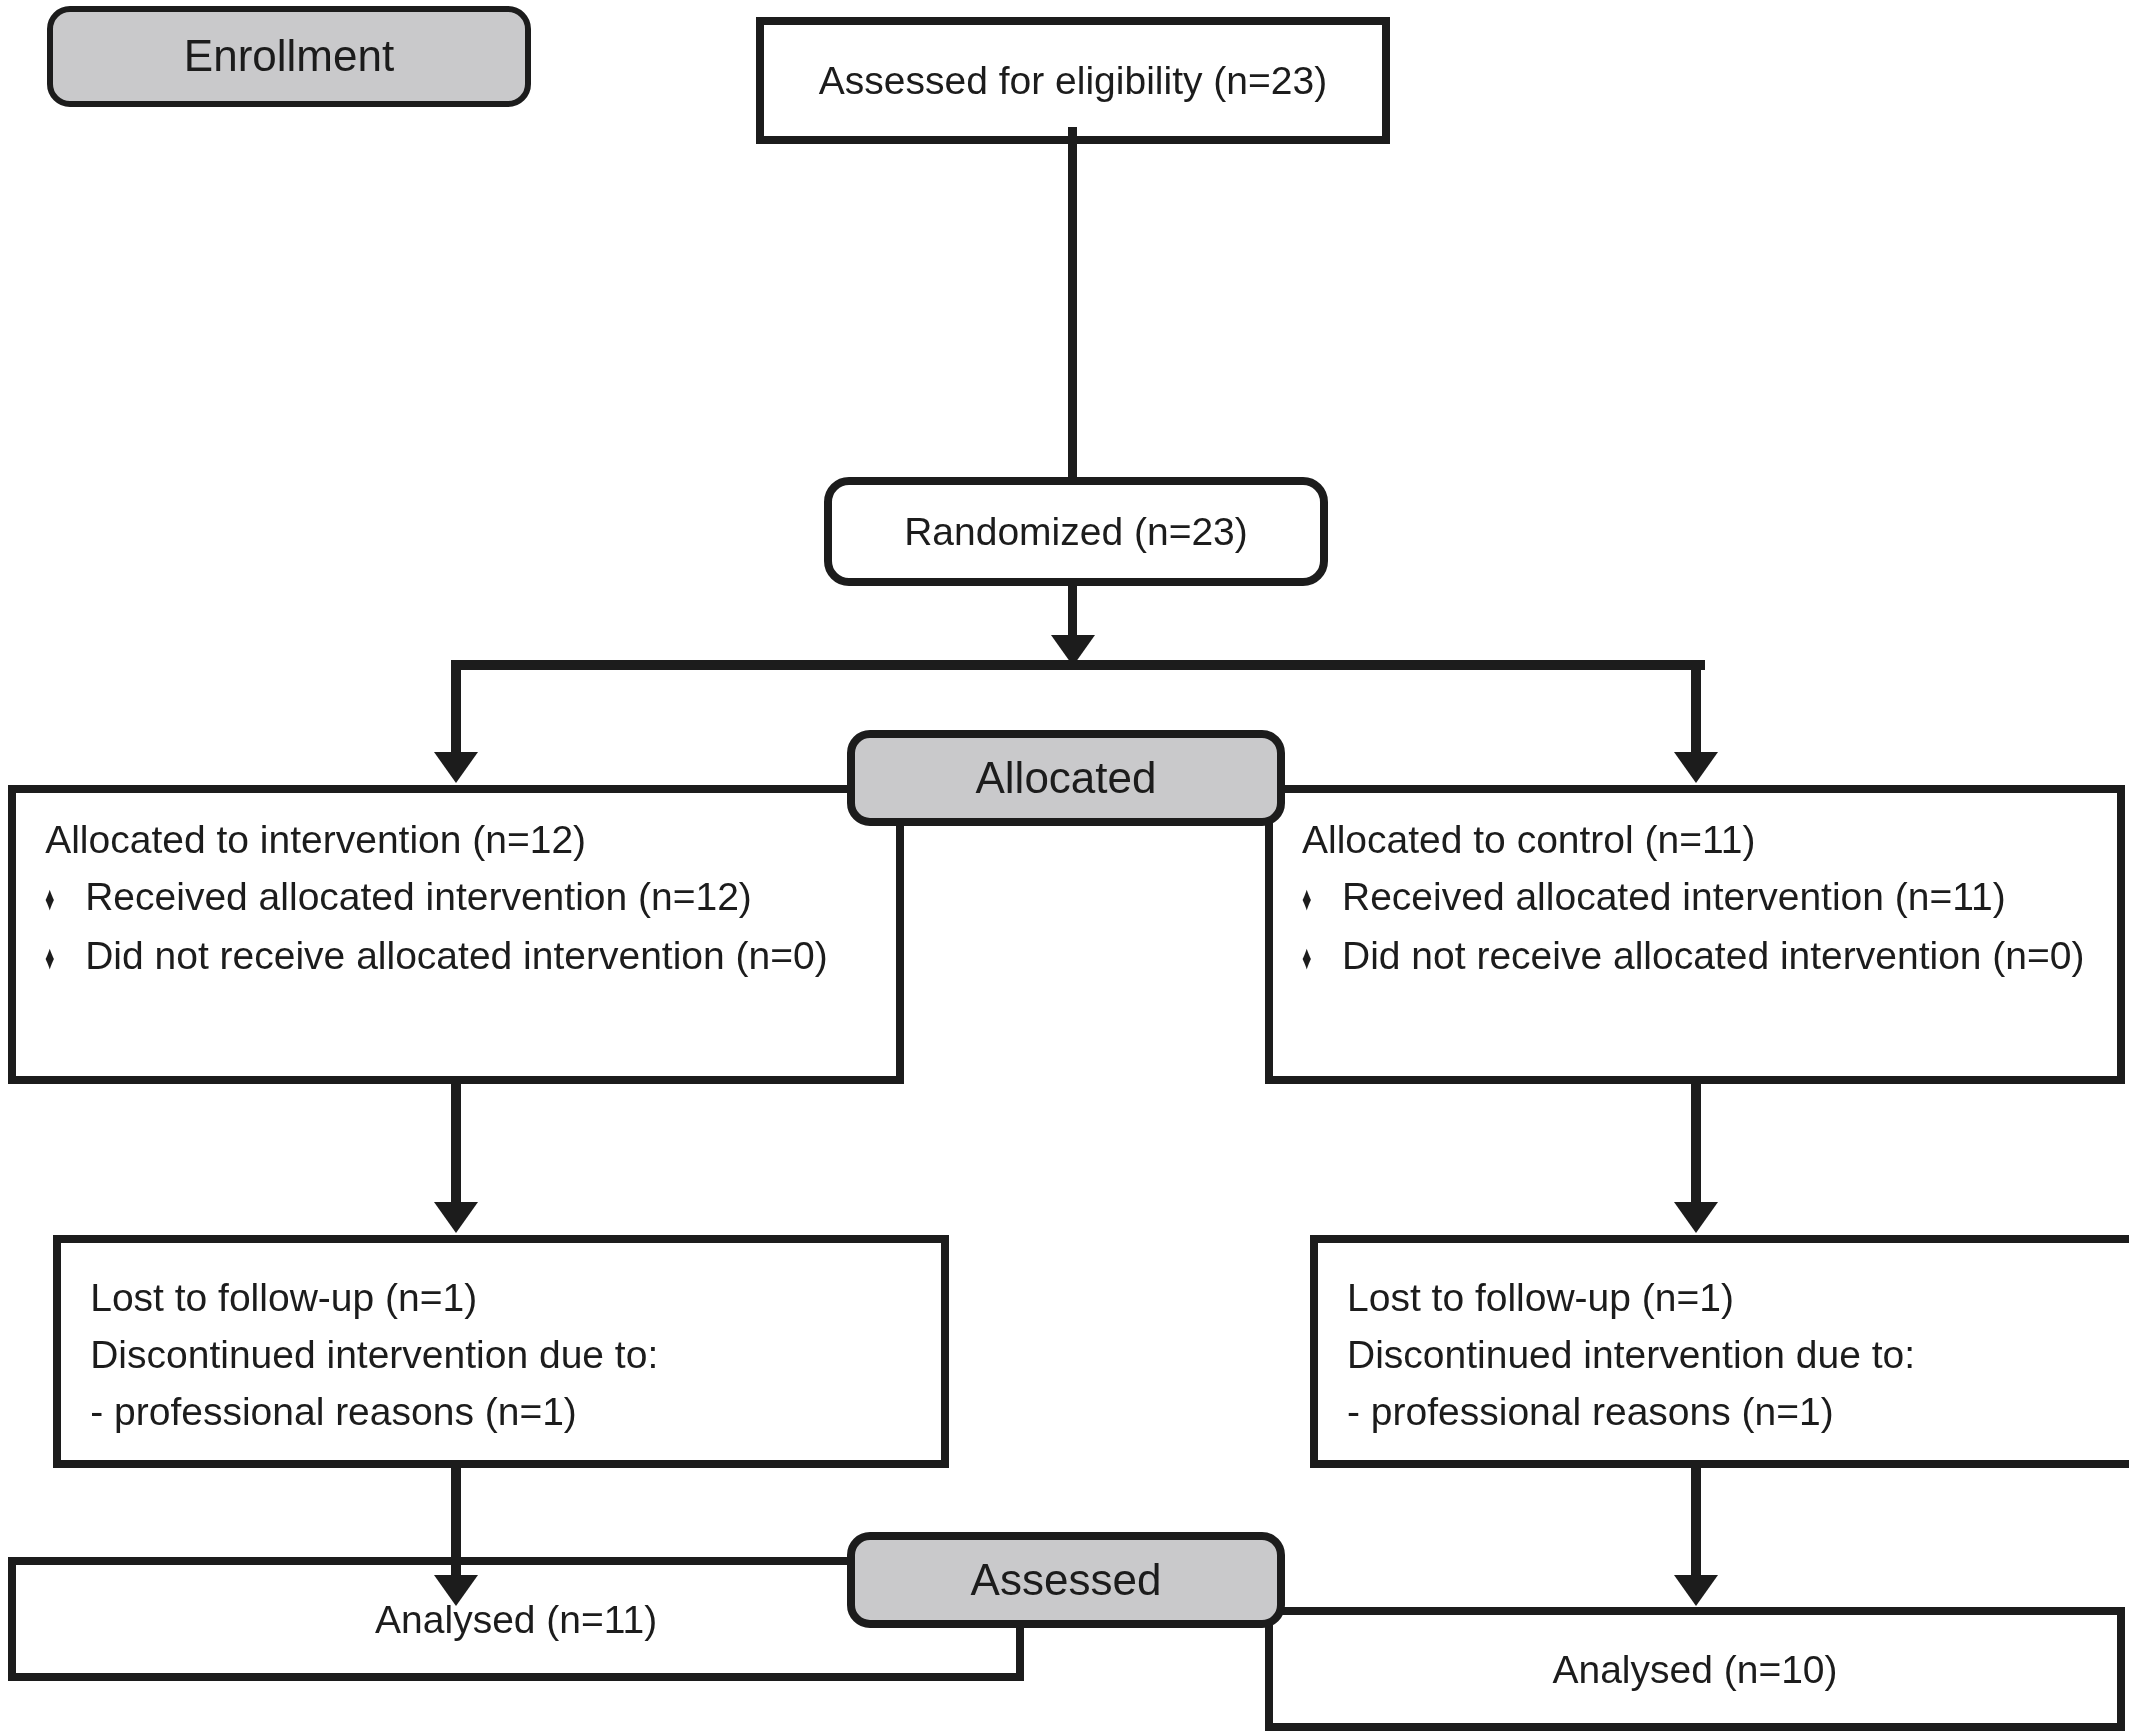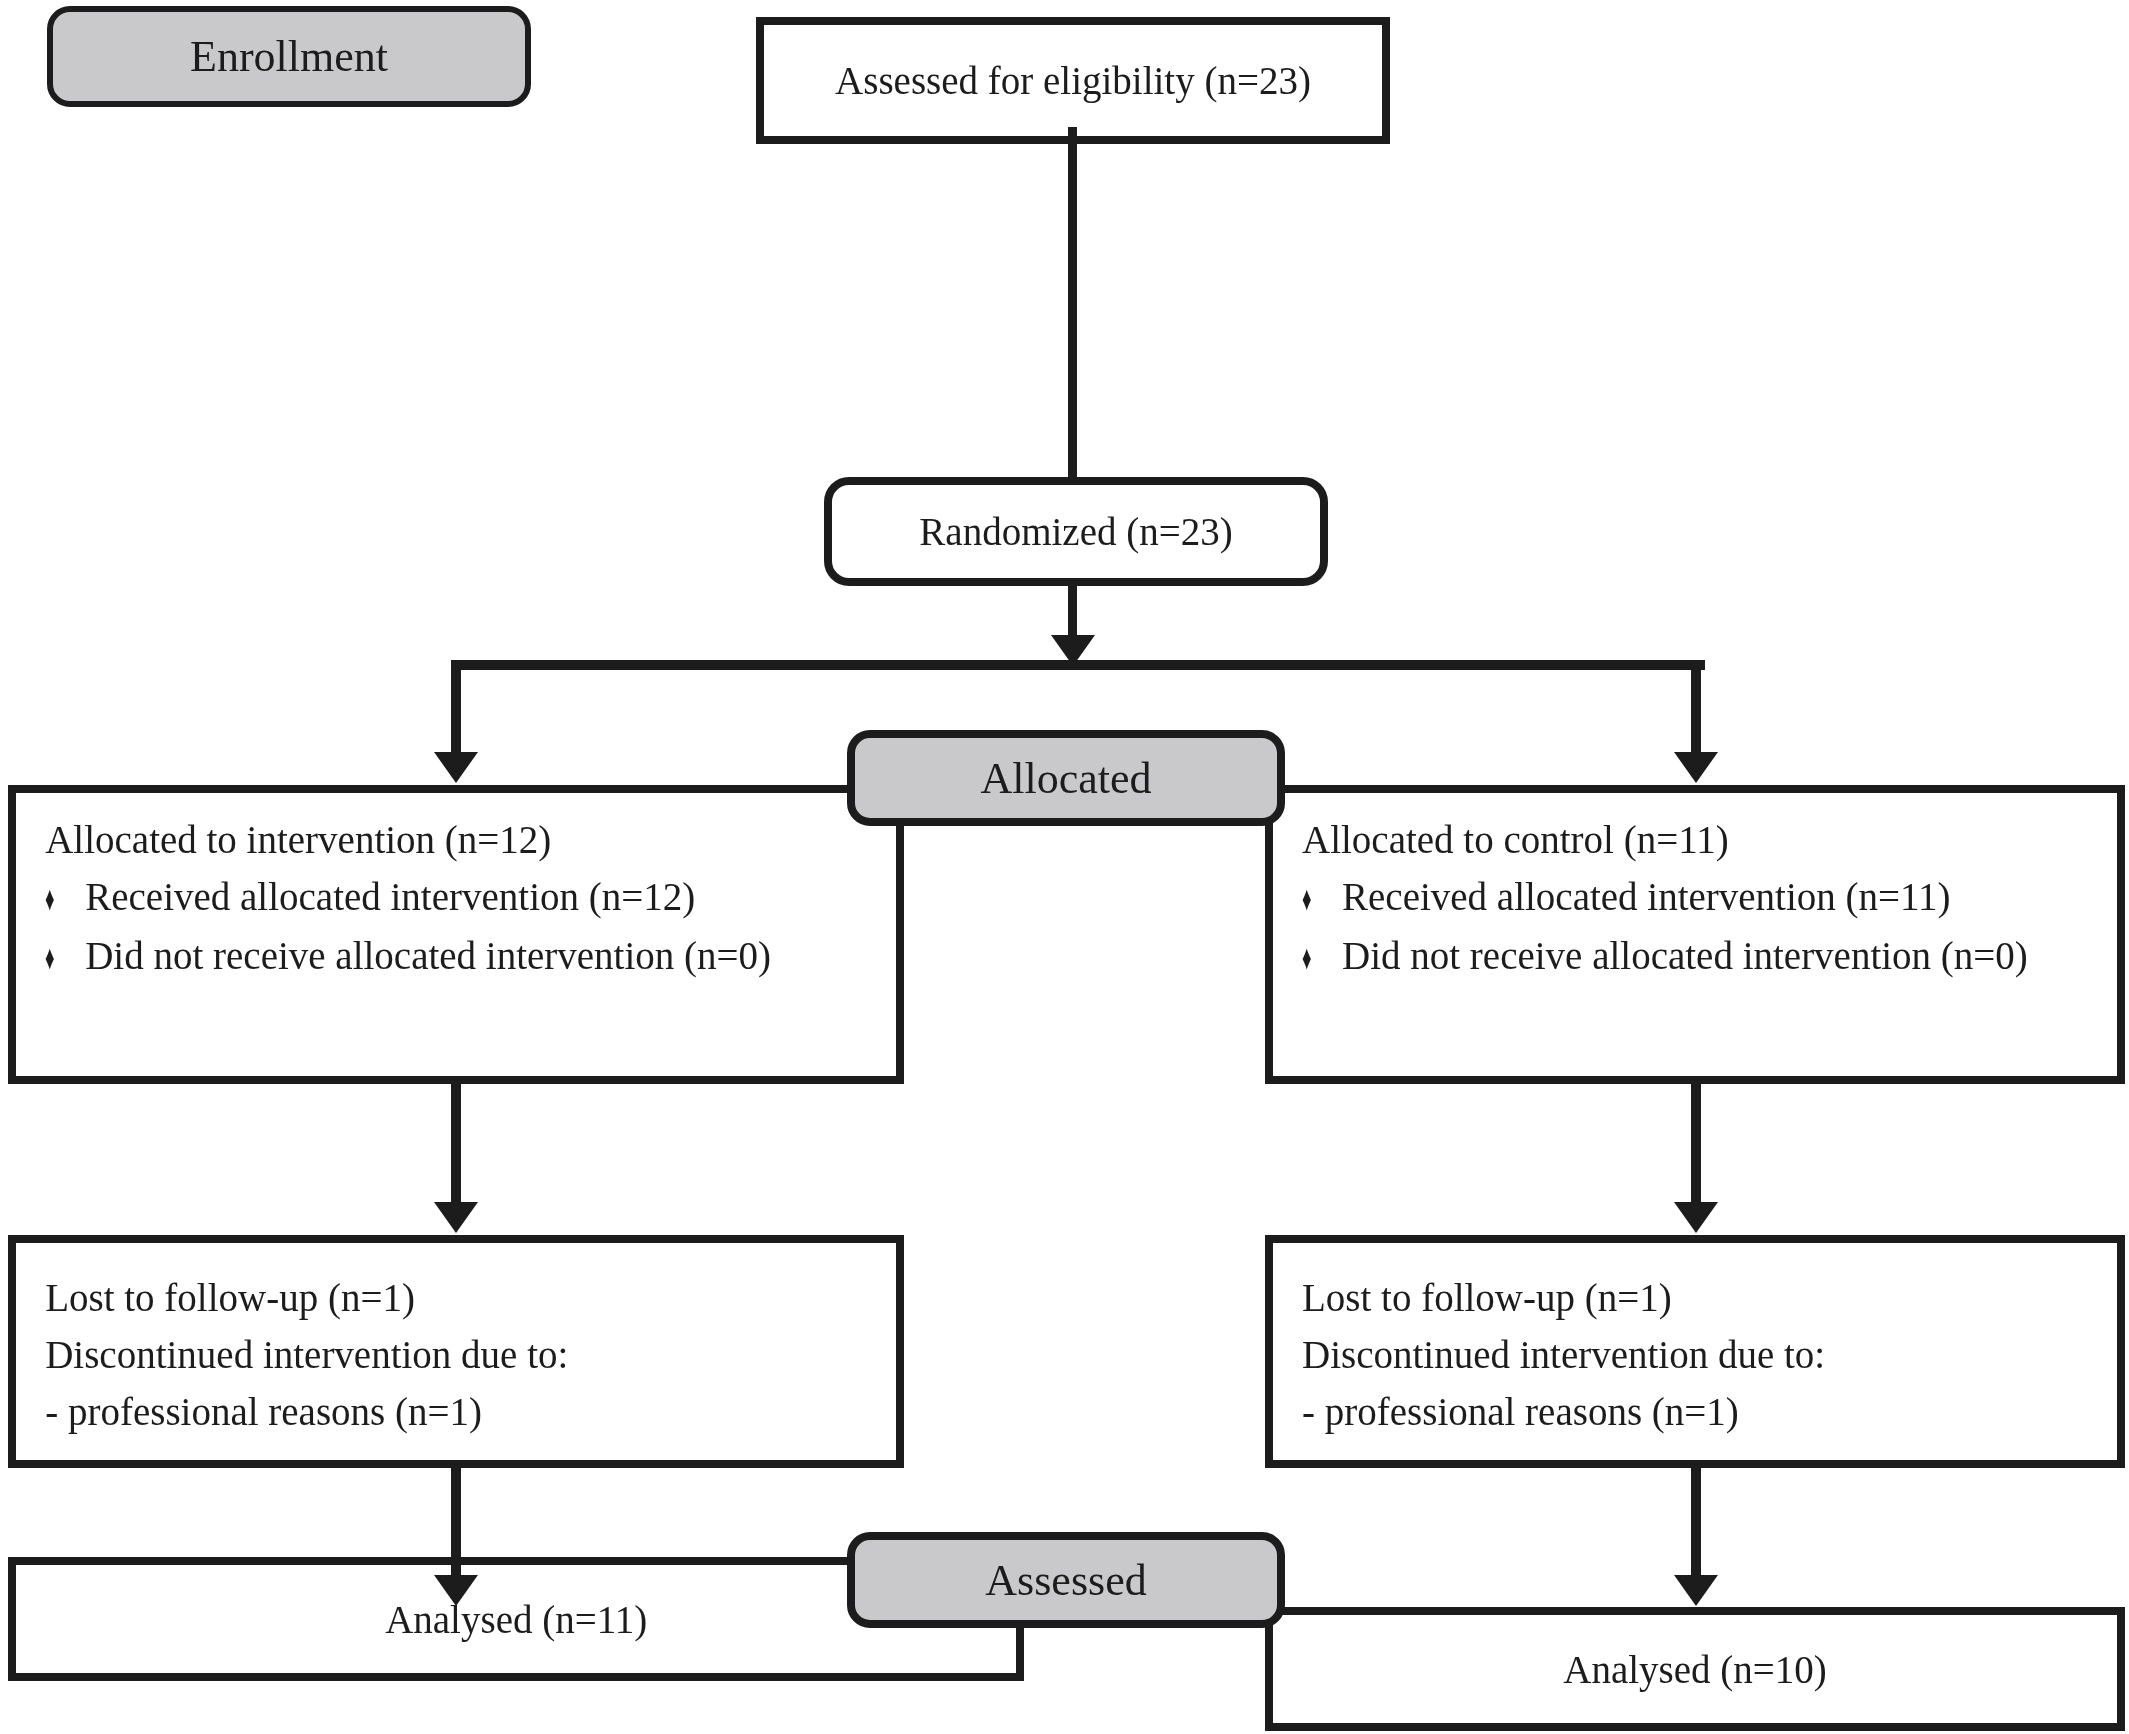--- a/index.html
+++ b/index.html
@@ -5,21 +5,21 @@
   :root{
     --ink:#1c1c1c;
     --stage-fill:#c9c9cb;
   }
   html,body{margin:0;padding:0;background:#ffffff;}
   #stage-canvas{
     position:relative;
     width:2129px;
     height:1735px;
     background:#ffffff;
-    font-family:Liberation Serif, serif;
+    font-family:Liberation Sans, sans-serif;
     color:var(--ink);
     overflow:hidden;
   }
   
   .wbox{
     position:absolute;
     background:#ffffff;
     border:8.2px solid var(--ink);
     box-sizing:border-box;
     z-index:2;
@@ -33,21 +33,21 @@
     background:var(--stage-fill);
     border:8.2px solid var(--ink);
     border-radius:23px;
     box-sizing:border-box;
     display:flex;align-items:center;justify-content:center;
     font-size:44px;
     z-index:5;
   }
   .box-text{font-size:39px;line-height:57px;}
   .pad-list{padding:18px 20.5px 0 29px;}
-  .pad-list-fu{padding:26px 20.5px 0 29px;}
+  .pad-list-fu{padding:26px 20.5px 0 29px;margin-left:45px;}
   .b-row{display:flex;align-items:baseline;margin-top:0;}
   .diamond{
     display:inline-block;
     width:40px;
     font-size:34px;
     transform:scaleX(.55);
     transform-origin:0 50%;
     flex:0 0 40px;
   }
   

